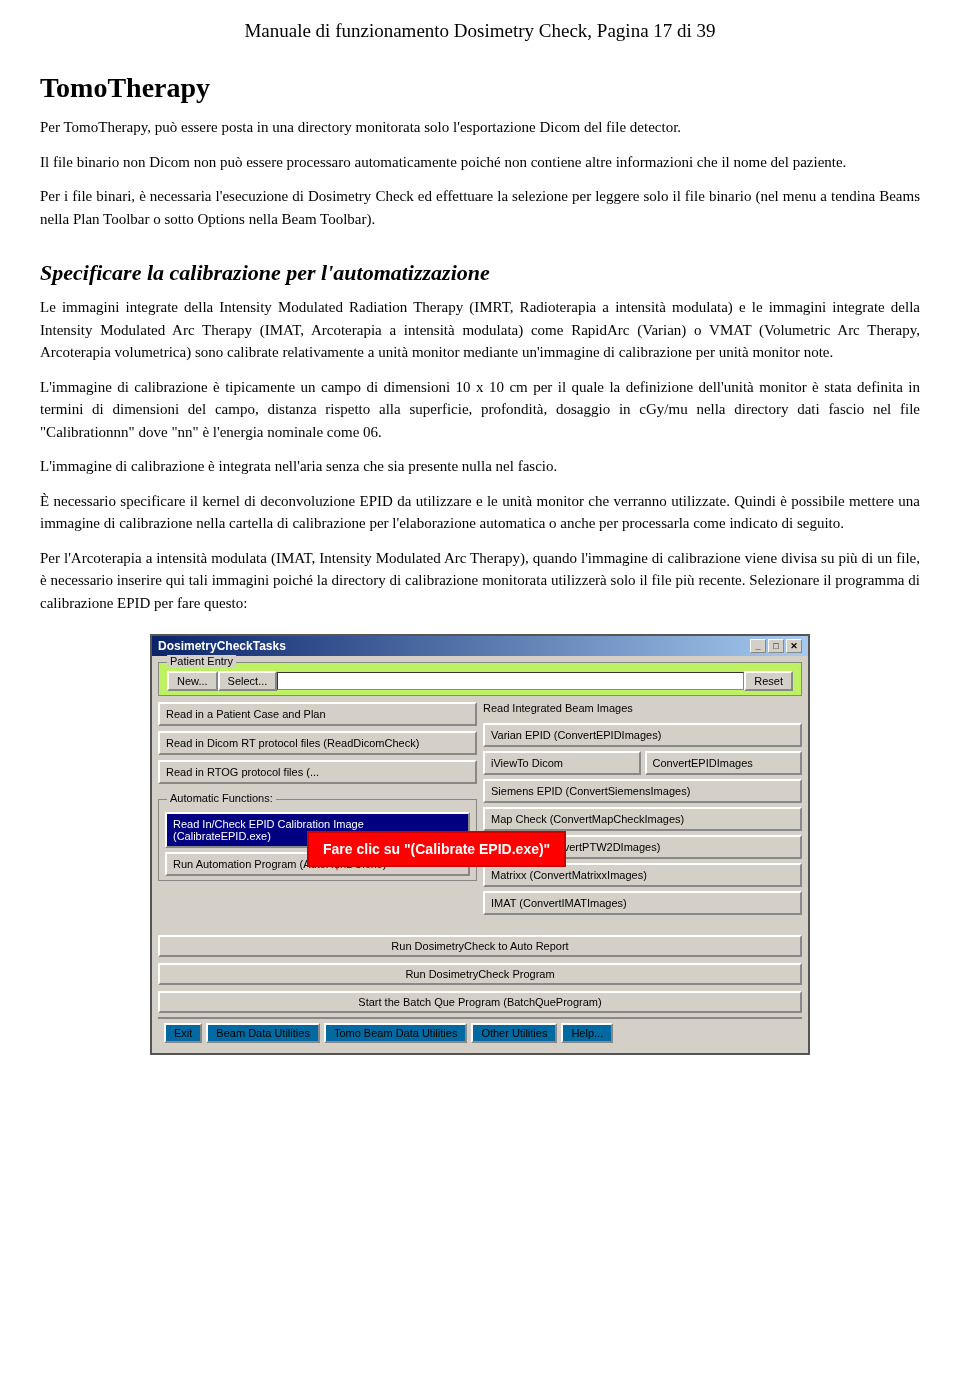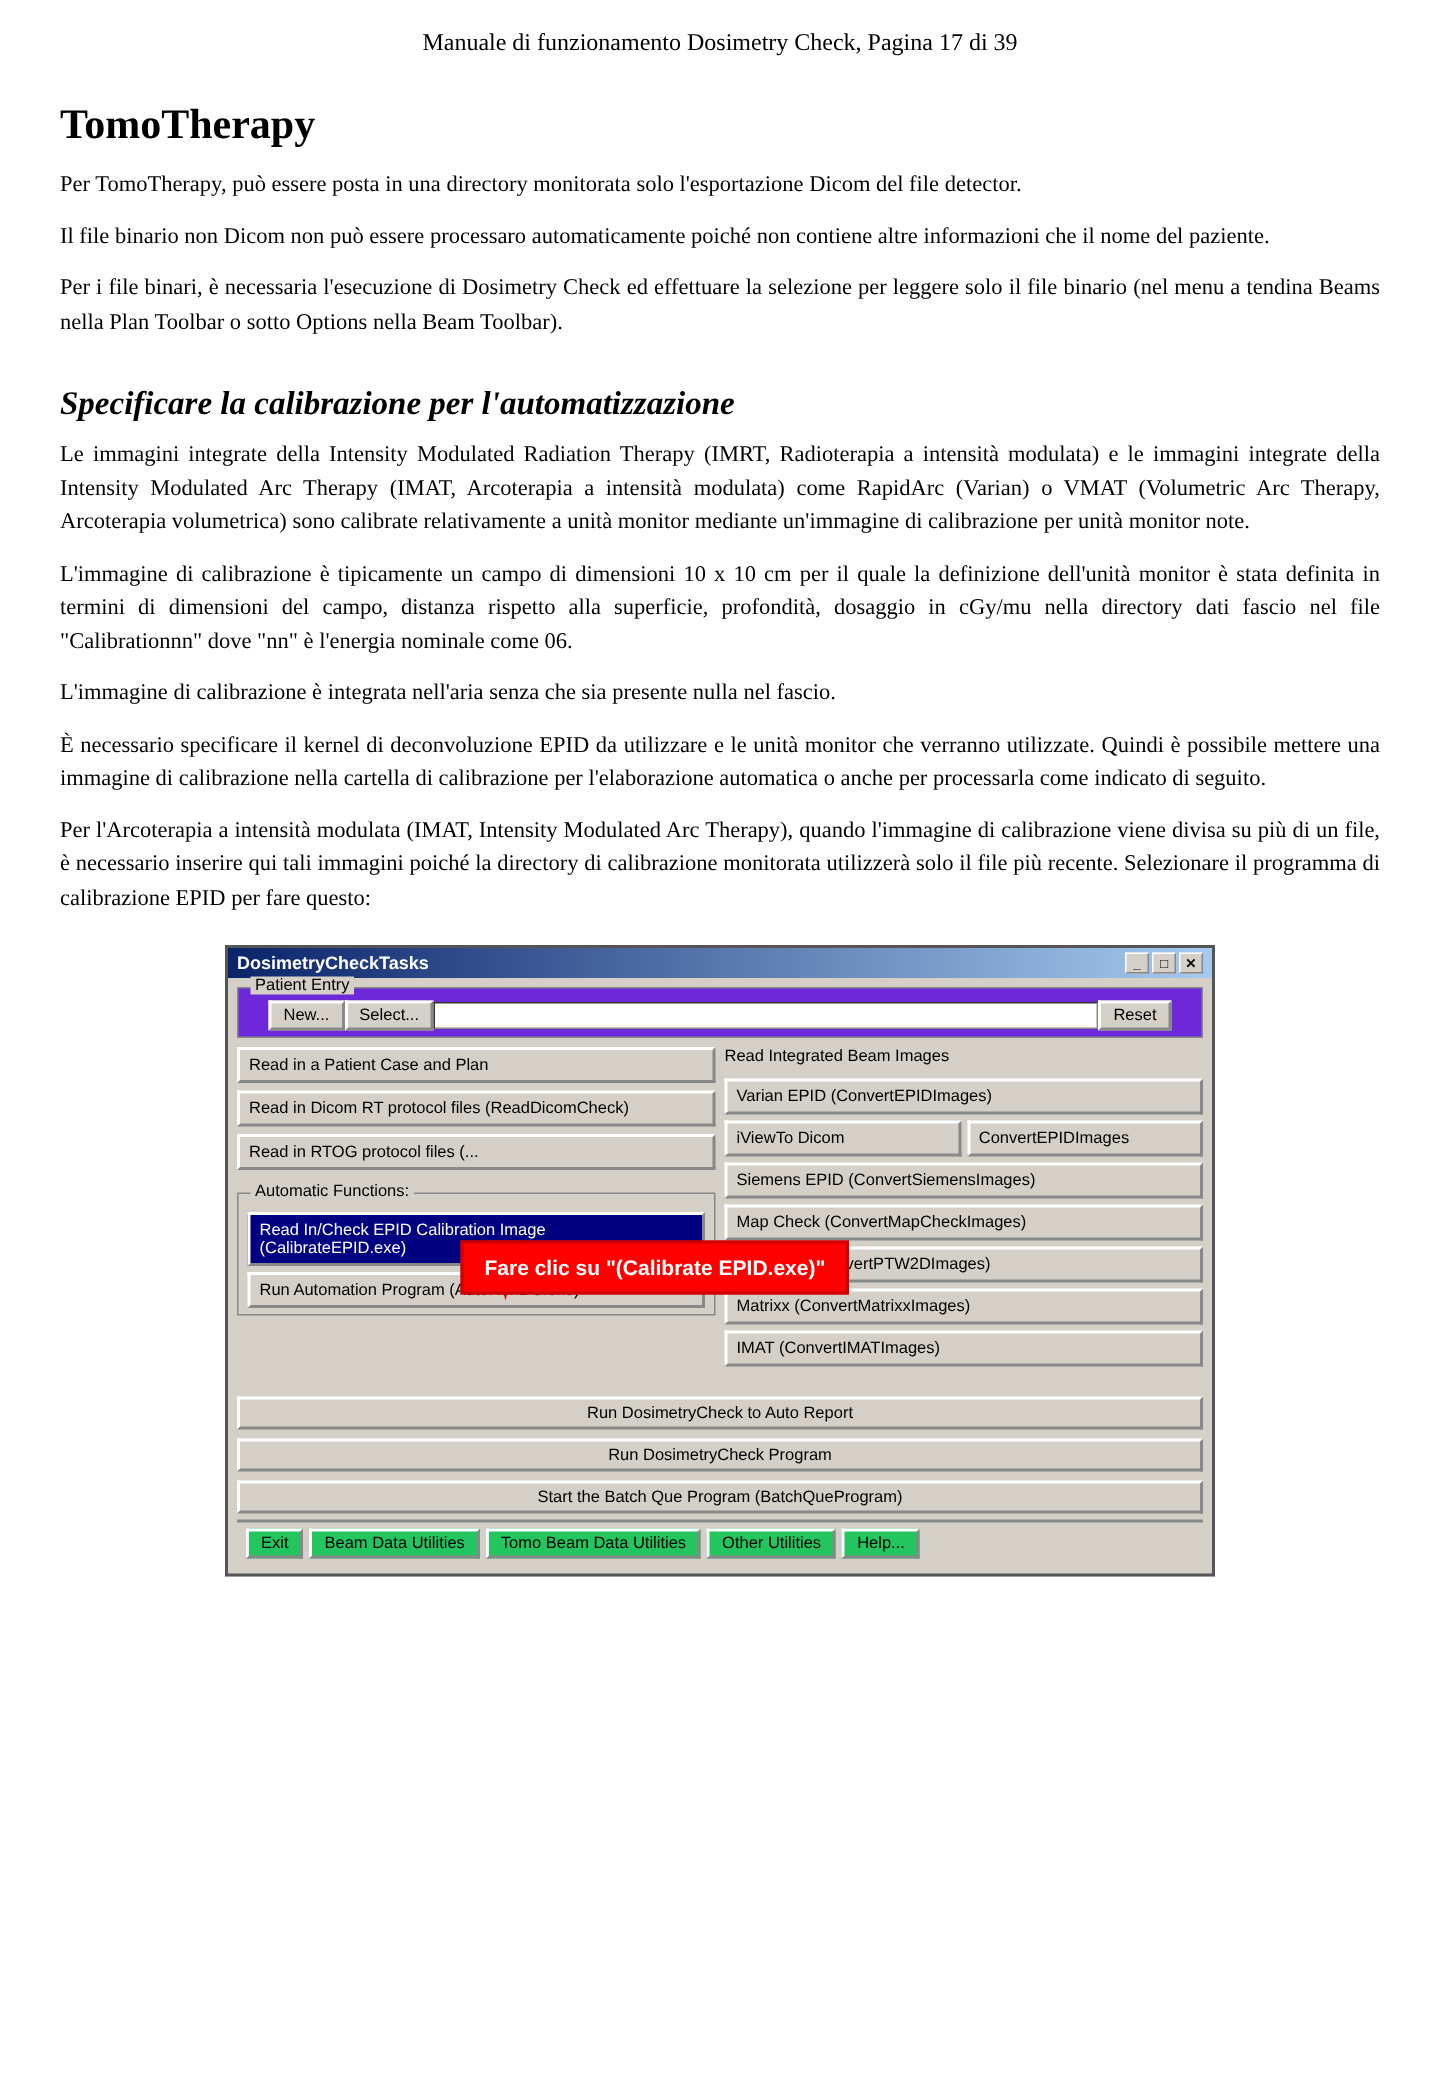--- a/index.html
+++ b/index.html
@@ -6,21 +6,21 @@
     body {
       font-family: Times New Roman, serif;
       font-size: 15px;
       background: #fff;
       color: #000;
       width: 960px;
       padding: 20px 40px;
     }
     .page-header {
       text-align: center;
-      font-size: 16px;
+      font-size: 19px;
       margin-bottom: 30px;
       font-family: Times New Roman, serif;
     }
     h1 {
       font-family: Times New Roman, serif;
       font-size: 28px;
       font-weight: bold;
       margin-bottom: 12px;
     }
     h2 {
@@ -75,23 +75,23 @@
       align-items: center;
       justify-content: center;
       cursor: pointer;
       color: #000;
     }
     .win-content {
       padding: 6px;
     }
     .win-group {
       border: 1px solid #888;
-      background: #6d28d9;
+      background: #bef264;
       margin-bottom: 6px;
-      padding: 4px 20px;
+      padding: 4px 8px;
       position: relative;
     }
     .win-group-label {
       position: absolute;
       top: -8px;
       left: 8px;
       background: #d4d0c8;
       padding: 0 3px;
       font-size: 11px;
       font-family: Arial, sans-serif;
@@ -186,21 +186,21 @@
     .taskbar {
       display: flex;
       background: #d4d0c8;
       border-top: 2px solid #888;
       padding: 4px 6px;
       gap: 4px;
       align-items: center;
       margin-top: 4px;
     }
     .taskbar-btn {
-      background: #22c55e;
+      background: #0369a1;
       border: 2px solid;
       border-color: #fff #888 #888 #fff;
       padding: 2px 8px;
       font-size: 11px;
       font-family: Arial, sans-serif;
       cursor: pointer;
     }
     .callout-box {
       position: absolute;
       background: #ff0000;

